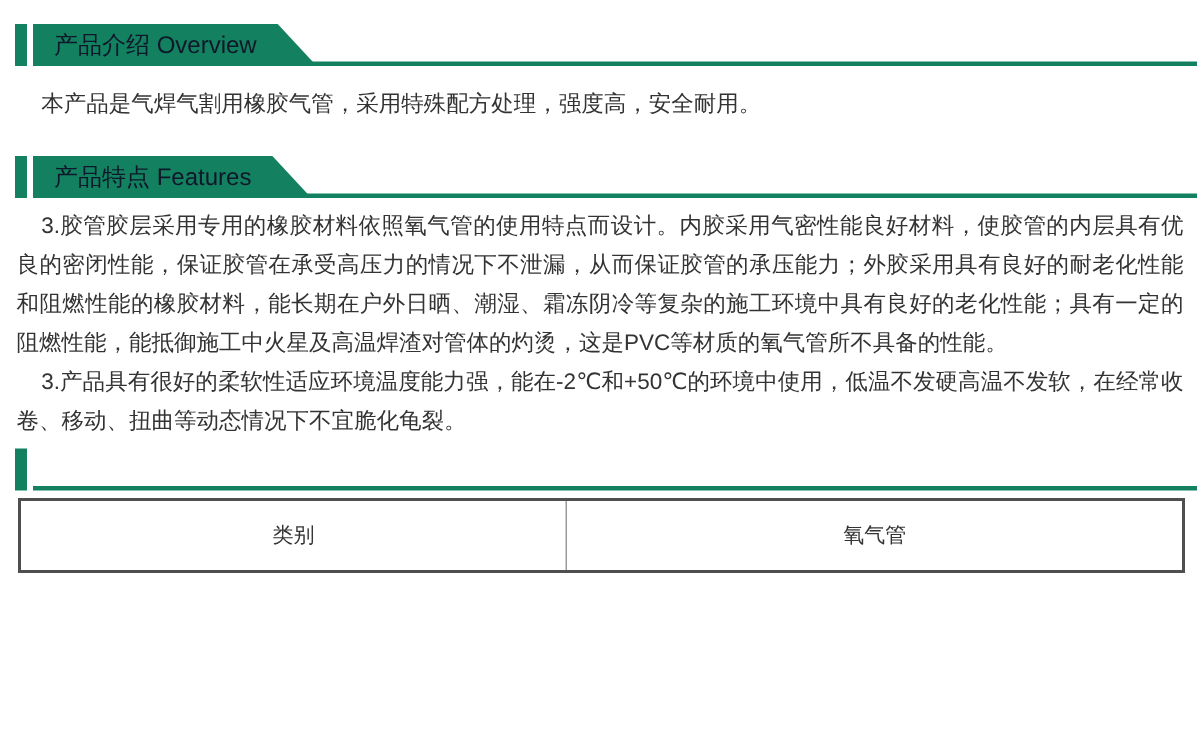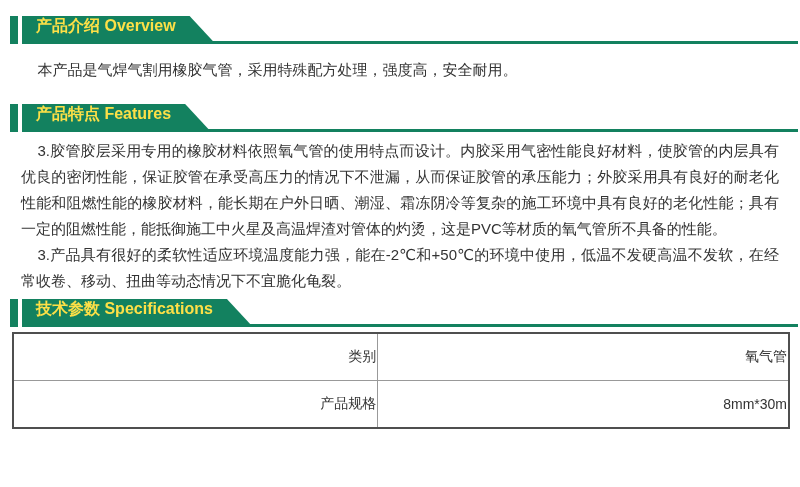--- a/index.html
+++ b/index.html
@@ -34,33 +34,33 @@
     position: absolute;
     left: 12px; right: 0; bottom: 0;
     height: 3px;
     background: #13815f;
   }
   .banner {
     position: absolute;
     left: 12px; top: 0;
     height: 28px;
     display: inline-flex;
-    align-items: flex-start;
+    align-items: center;
     background: #13815f;
-    color: #fde047;
+    color: #0f172a;
     font-size: 16px;
-    font-weight: bold;
+    font-weight: normal;
     padding: 0 40px 0 14px;
     clip-path: polygon(0 0, calc(100% - 26px) 0, 100% 100%, 0 100%);
     white-space: nowrap;
     z-index: 2;
   }
   
   .content {
-    padding: 0 21px;
+    padding: 0 11px;
     color: #333333;
     font-size: 15px;
     line-height: 26px;
     text-align: justify;
   }
   .content p {
     margin: 0;
     text-indent: 1.1em;
   }
   .overview-content { margin-top: 13px; }
@@ -72,21 +72,21 @@
     width: 778px;
     margin: 5px 10px 0 12px;
     border-collapse: collapse;
     table-layout: fixed;
     font-size: 14px;
     color: #333333;
   }
   .spec-table td {
     border: 1px solid #999999;
     height: 46px;
-    text-align: right;
+    text-align: center;
     vertical-align: middle;
     padding: 0 1px;
   }
   .spec-table { border: 2px solid #4f4f4f; }
   .spec-table col.c-label { width: 47%; }
   .spec-table col.c-value { width: 53%; }
 </style>
 </head>
 <body>
 
@@ -111,35 +111,28 @@
     </div>
   </div>
   <div class="content features-content">
     <p>3.胶管胶层采用专用的橡胶材料依照氧气管的使用特点而设计。内胶采用气密性能良好材料，使胶管的内层具有优良的密闭性能，保证胶管在承受高压力的情况下不泄漏，从而保证胶管的承压能力；外胶采用具有良好的耐老化性能和阻燃性能的橡胶材料，能长期在户外日晒、潮湿、霜冻阴冷等复杂的施工环境中具有良好的老化性能；具有一定的阻燃性能，能抵御施工中火星及高温焊渣对管体的灼烫，这是PVC等材质的氧气管所不具备的性能。</p>
     <p>3.产品具有很好的柔软性适应环境温度能力强，能在-2℃和+50℃的环境中使用，低温不发硬高温不发软，在经常收卷、移动、扭曲等动态情况下不宜脆化龟裂。</p>
   </div>
 
   <div class="section-header hdr-3">
     <div class="accent-bar"></div>
     <div class="underline"></div>
-    <div class="banner">
-      <span>技术参数 Specifications</span>
-    </div>
   </div>
 
   <table class="spec-table">
     <colgroup>
         <col class="c-label">
         <col class="c-value">
       </colgroup>
     <tbody>
       <tr>
         <td>类别</td>
         <td>氧气管</td>
       </tr>
-      <tr>
-        <td>产品规格</td>
-        <td>8mm*30m</td>
-      </tr>
     </tbody>
   </table>
 
 </div>
 
 </body></html>

